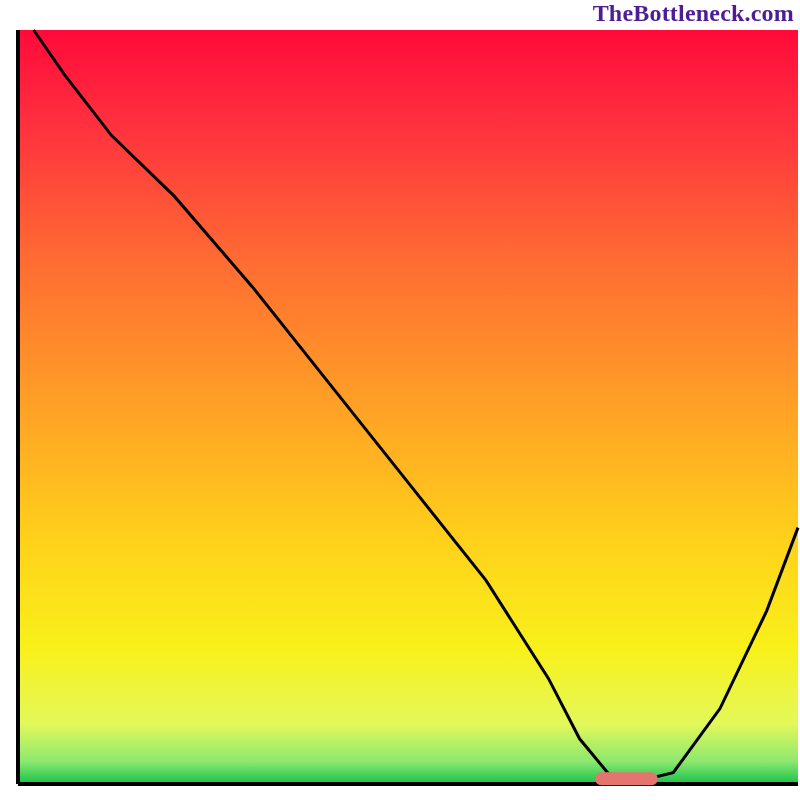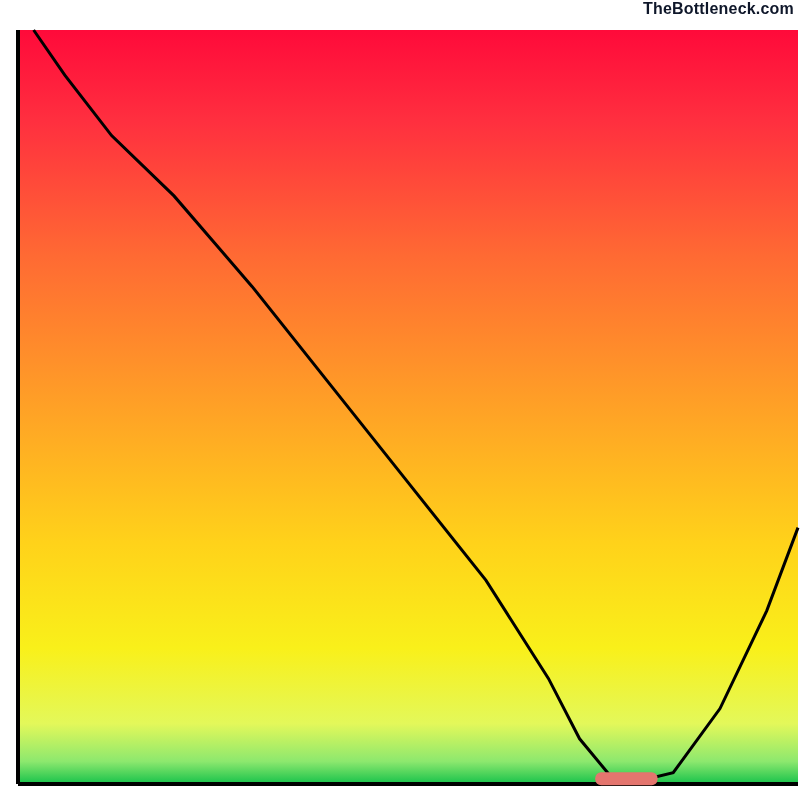--- a/index.html
+++ b/index.html
@@ -13,26 +13,27 @@
   }
   .container {
     position: relative;
     width: 800px;
     height: 800px;
   }
   .watermark {
     position: absolute;
     top: 0;
     right: 6px;
-    font-size: 16px;
+    font-size: 24px;
     font-weight: 600;
-    color: #0f172a;
+    color: #4c1d95;
     letter-spacing: 0.2px;
     z-index: 10;
     user-select: none;
+    font-family: Liberation Serif, serif;
   }
   svg.chart {
     position: absolute;
     top: 0;
     left: 0;
   }
 </style>
 </head>
 <body>
 

